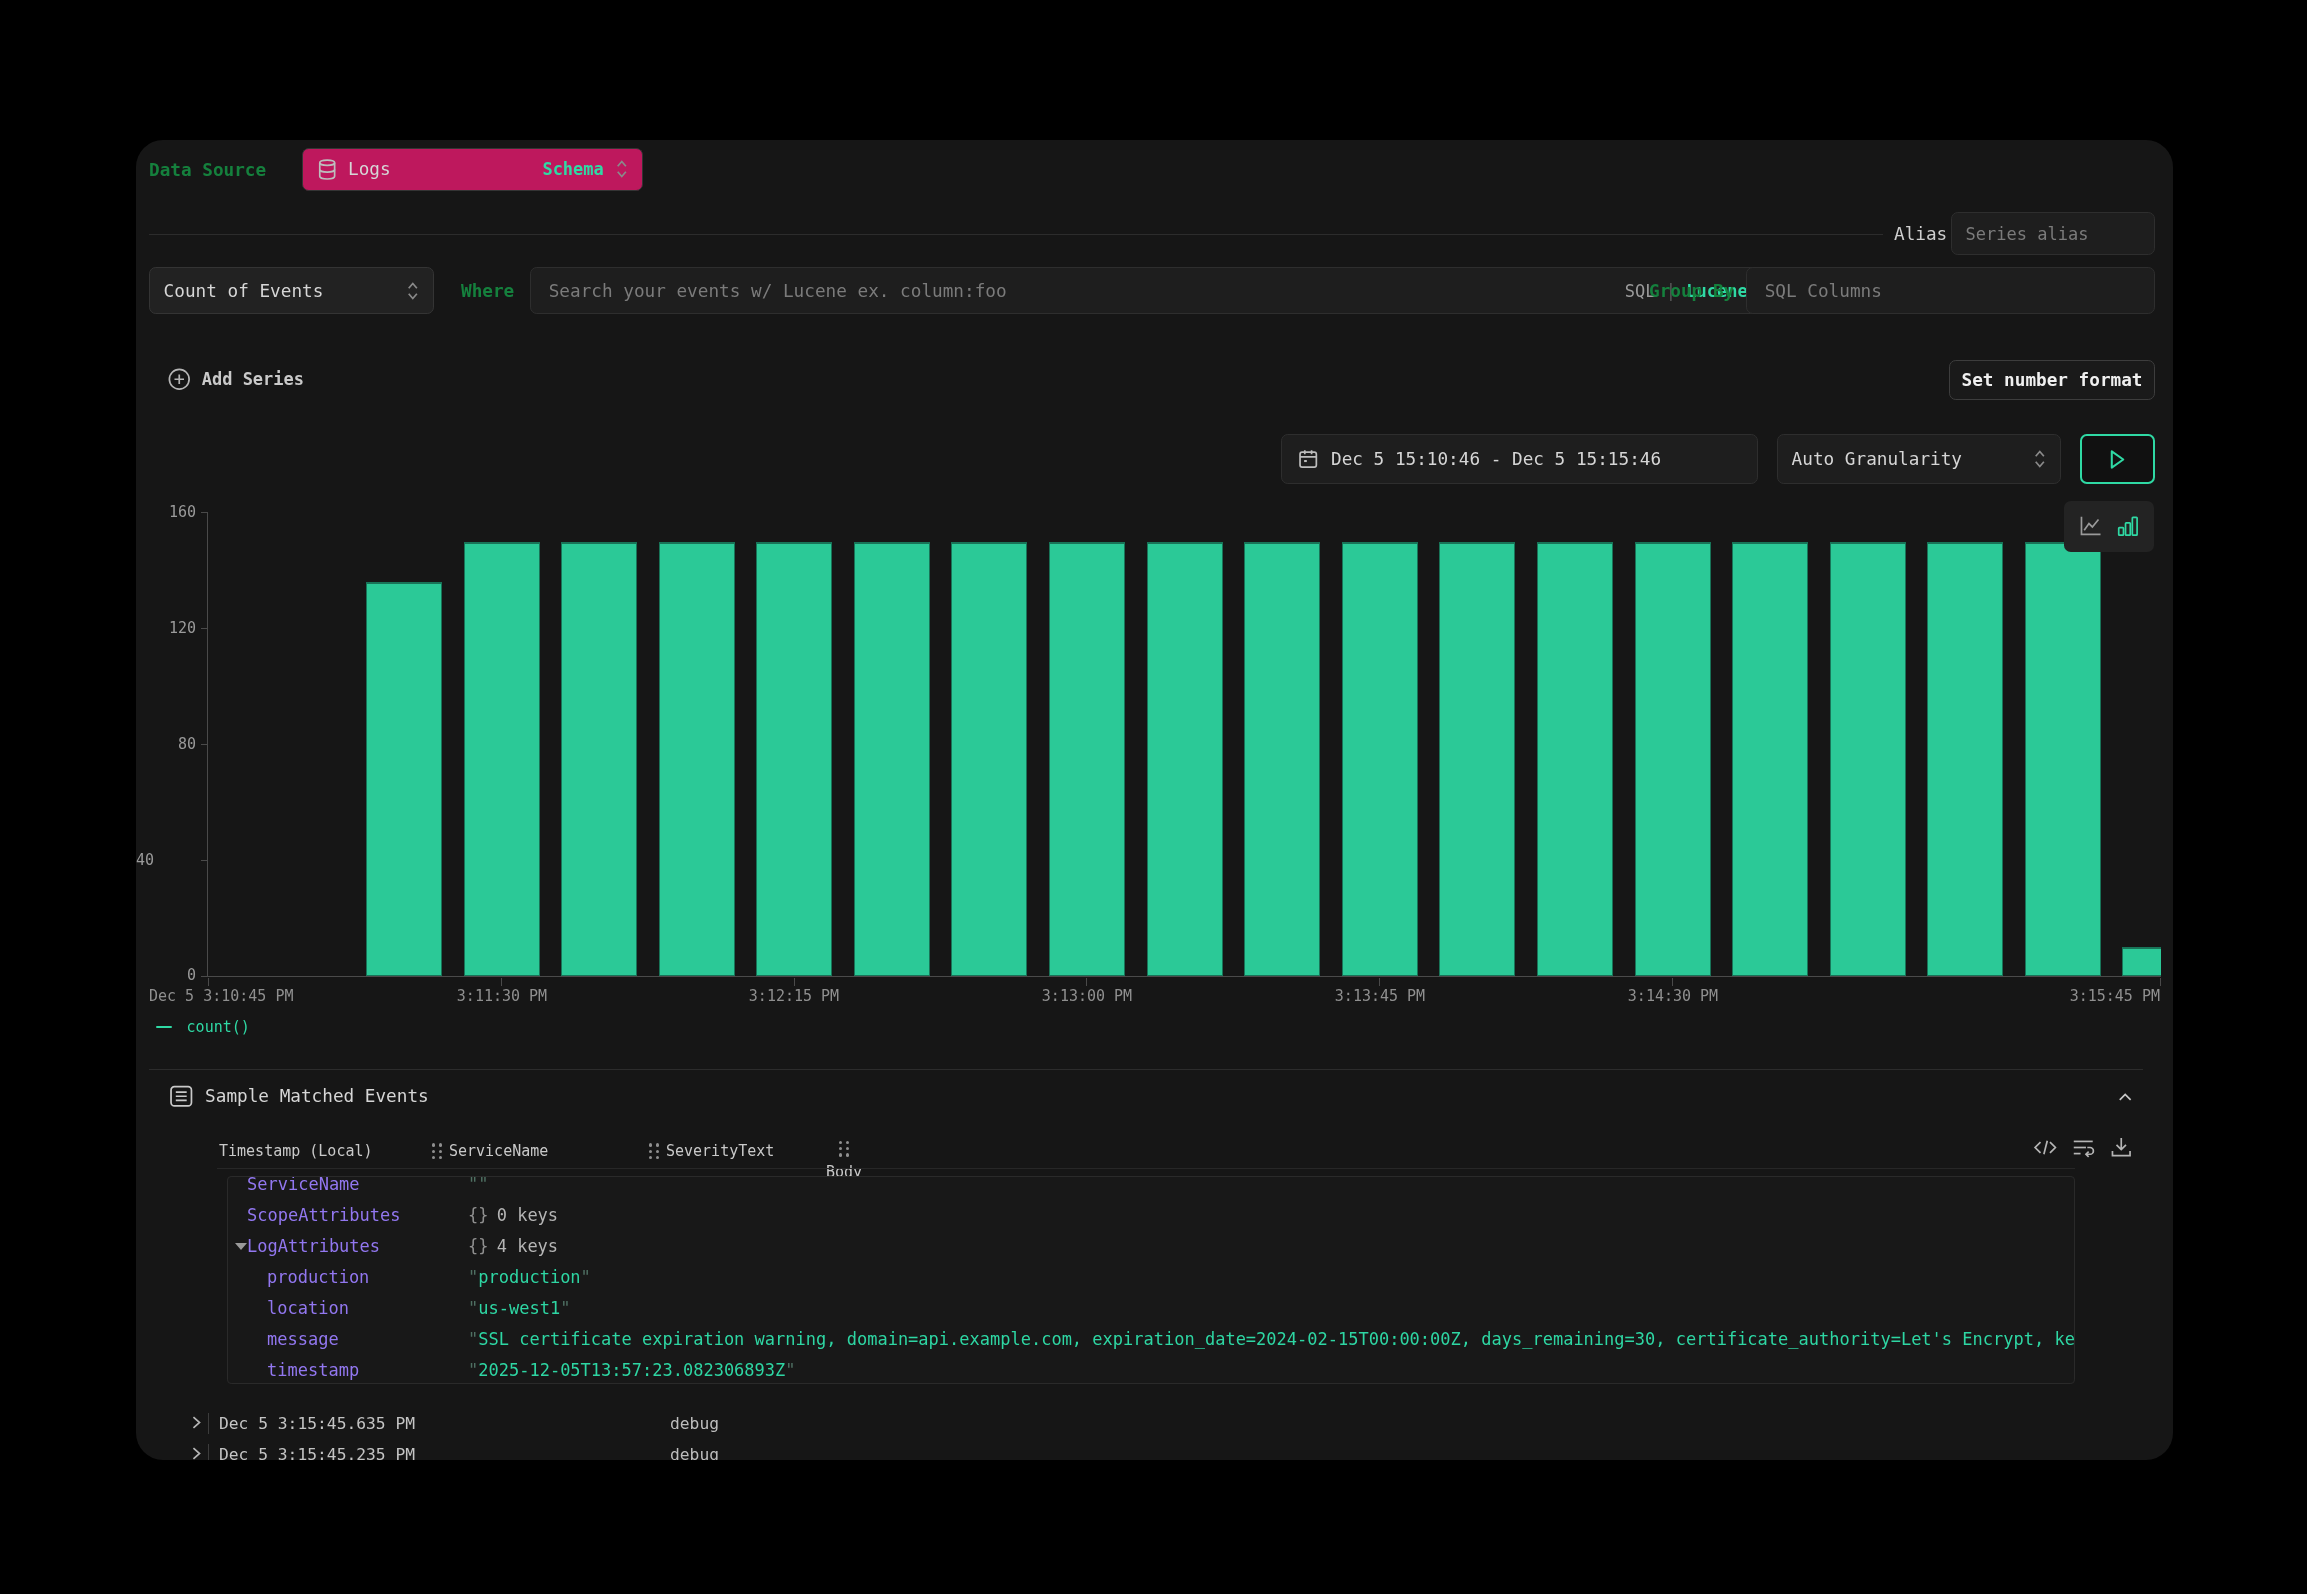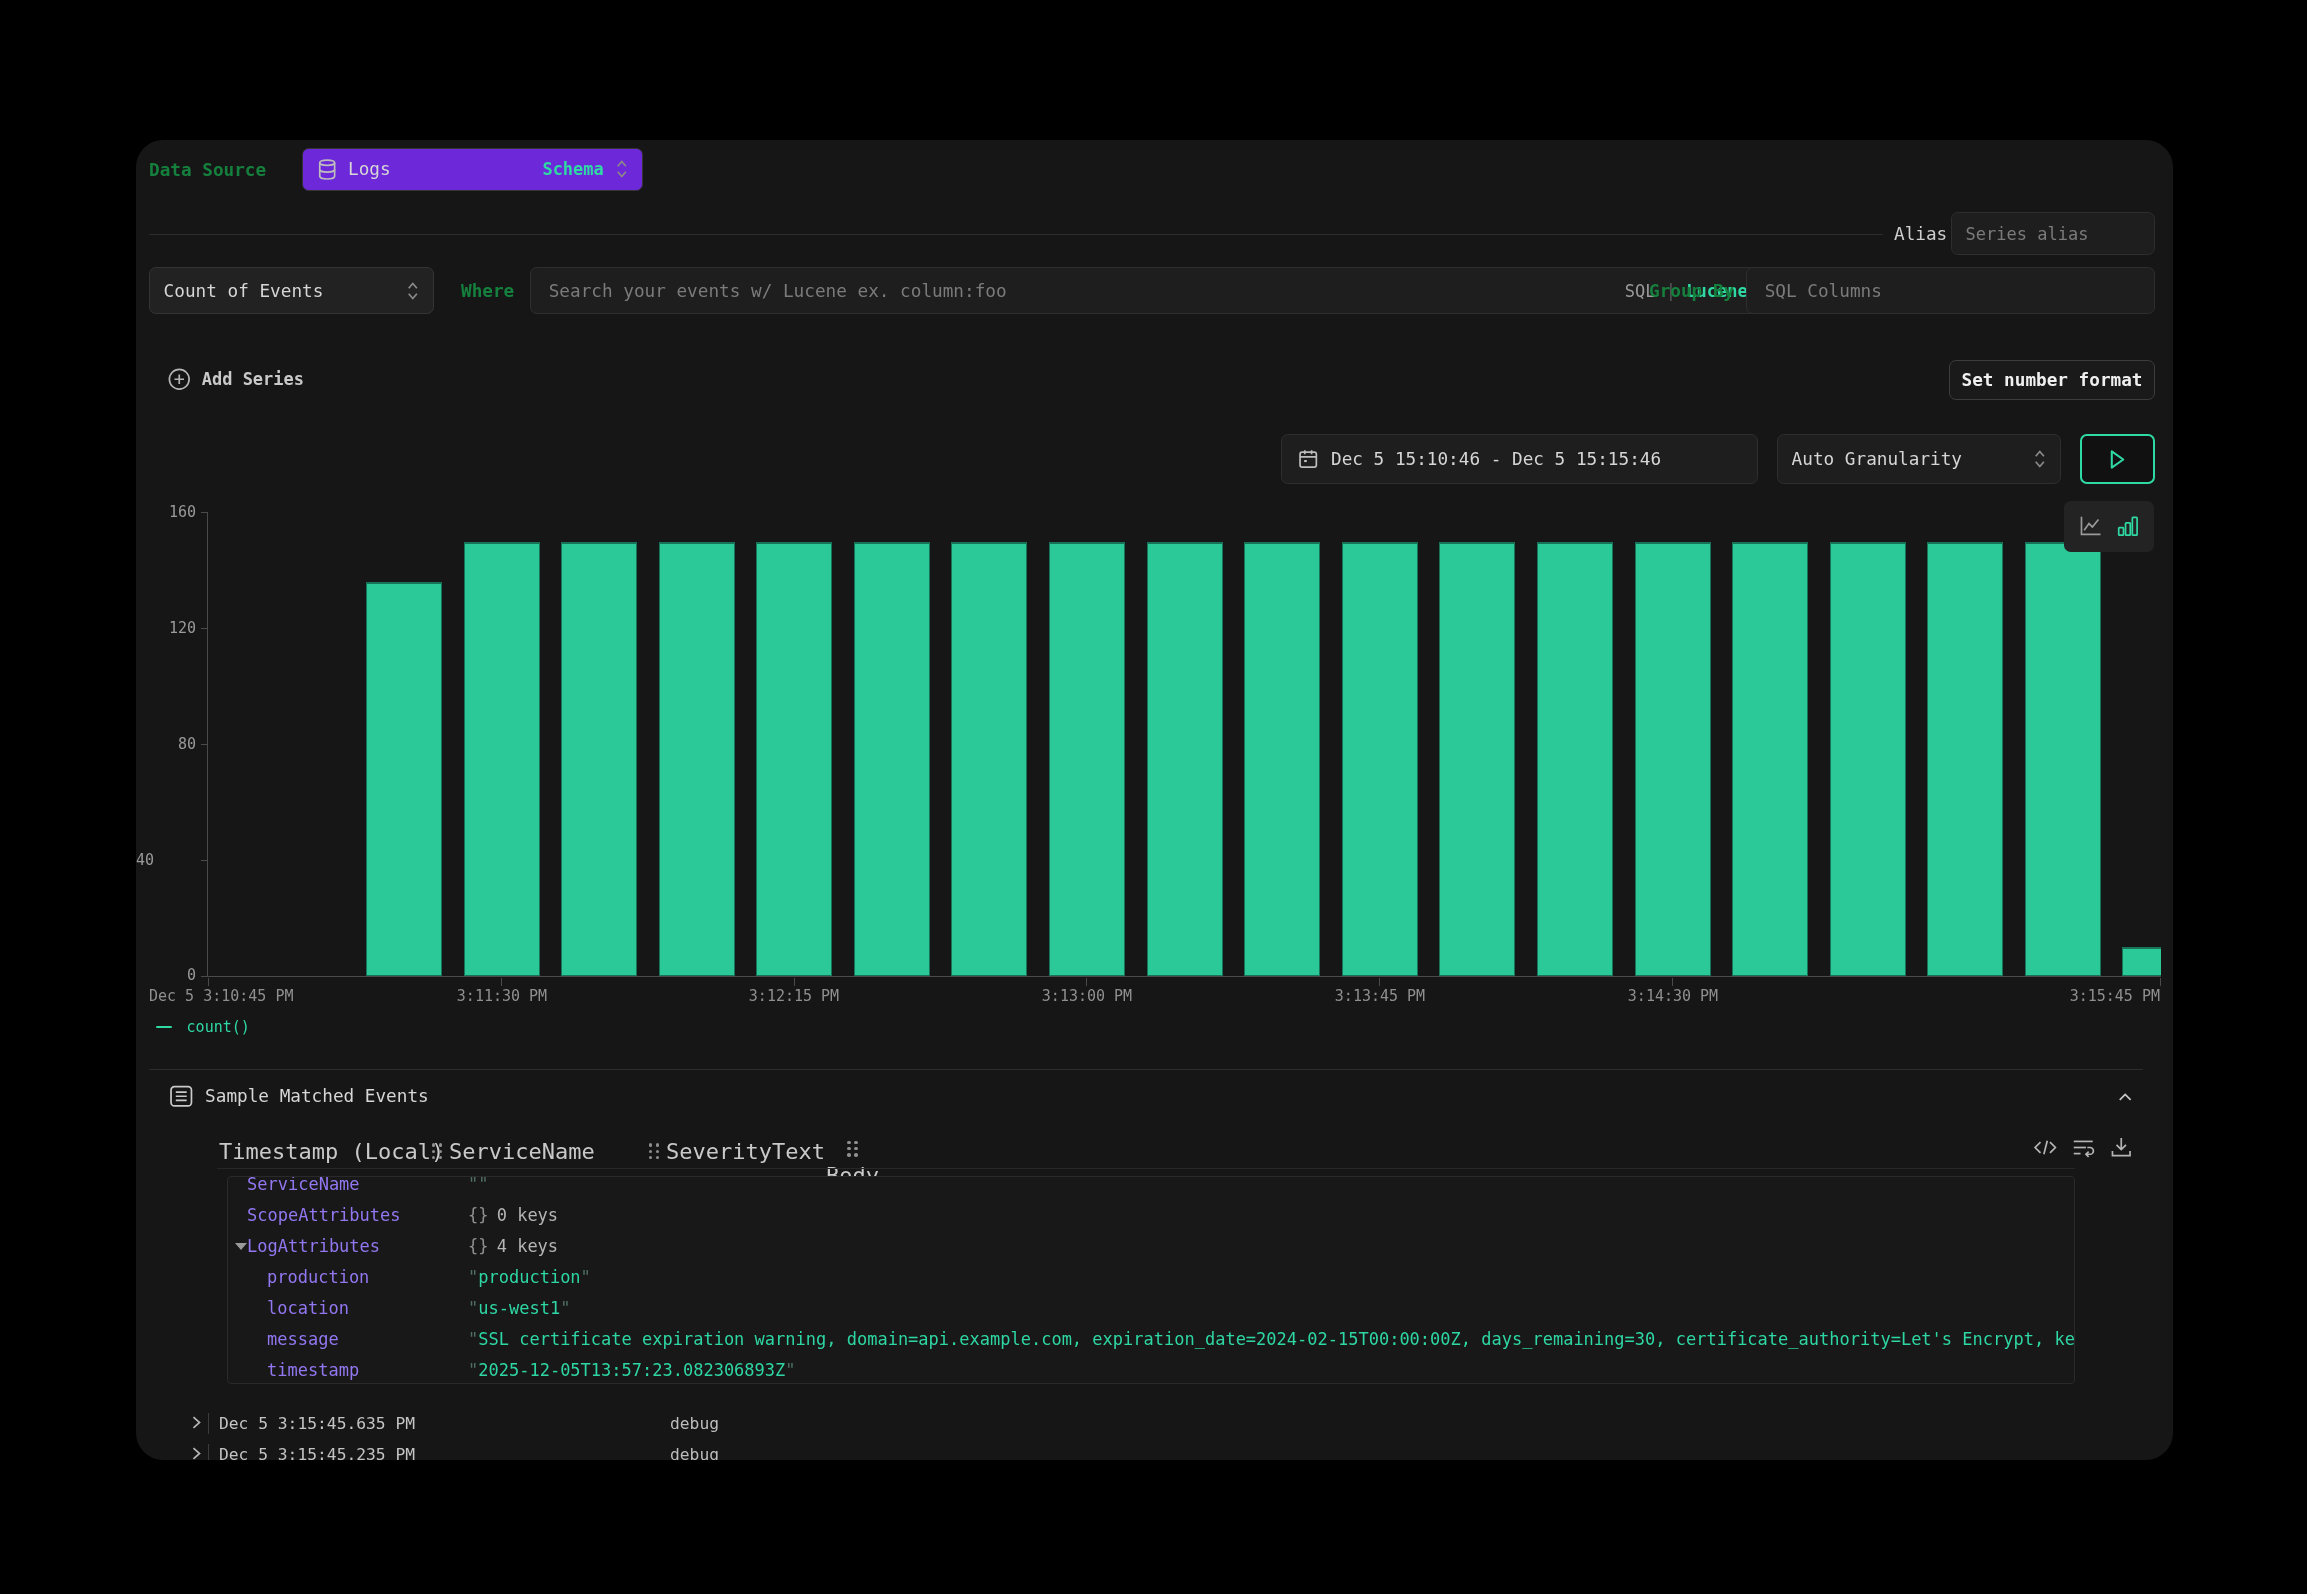--- a/index.html
+++ b/index.html
@@ -14,36 +14,36 @@
   .abs{position:absolute}
   .panel{position:absolute;left:136px;top:140px;width:2037px;height:1320px;
          background:var(--panel);border-radius:27px;overflow:hidden}
   .bold{font-weight:bold}
   .white{color:#15803d}
   .field{background:var(--field);border:1.4px solid var(--fieldborder);border-radius:6.8px;
          display:flex;align-items:center;color:var(--txt)}
   input.raw{background:transparent;border:none;outline:none;color:var(--txt);
             font:inherit;width:100%;padding:0 17.7px}
   input.raw::placeholder{color:var(--muted)}
-  .select{background:#6d28d9;border:1.4px solid #343434;border-radius:6.8px;
+  .select{background:#be185d;border:1.4px solid #343434;border-radius:6.8px;
           display:flex;align-items:center;padding:0 13.6px;gap:11px}
   .chev-updown{margin-left:auto;flex:none}
   .divider{position:absolute;height:1.4px;background:#2c2c2c}
   .btn{border-radius:6.8px;display:flex;align-items:center;justify-content:center;cursor:pointer}
   
   .axisline{position:absolute;background:#4a4a4a}
   .tick{position:absolute;background:#4a4a4a}
   .axis-label{position:absolute;font-size:15px;color:var(--axis);line-height:17.7px;white-space:nowrap}
   .bar{position:absolute;bottom:0;background:var(--bar);
        border:1.4px solid rgba(10,45,36,.55);border-top-width:2px}
   .chart-clip{position:absolute;left:73px;top:373px;width:1952px;height:463px;overflow:hidden}
   .toggle-box{position:absolute;left:1928px;top:361px;width:90px;height:51px;background:#232323;
               border-radius:6.8px;display:flex;align-items:center;justify-content:center;gap:12.3px;z-index:5}
   
-  .col-head{position:absolute;display:flex;align-items:center;gap:6.8px;font-size:22px;color:#c9c9c9;white-space:nowrap}
+  .col-head{position:absolute;display:flex;align-items:center;gap:6.8px;font-size:15px;color:#c9c9c9;white-space:nowrap}
   .drag-dots{display:inline-grid;grid-template-columns:repeat(2,3.4px);grid-auto-rows:3.4px;gap:2.7px 3.4px}
   .drag-dots i{width:3.4px;height:3.4px;border-radius:50%;background:#8f8f8f}
   .json-box{position:absolute;left:91px;top:1036px;width:1848px;height:208px;
             border:0.7px solid #2a2a2a;border-radius:4.1px;overflow:hidden;background:#181818}
   .jrow{position:relative;height:31px;line-height:31px;font-size:17px;white-space:nowrap}
   .jkey{position:absolute;color:var(--purple)}
   .jval{position:absolute;left:240px;color:#b5b5b5}
   .jq{color:#4e6f62}
   .jstr{color:var(--vgreen)}
   .jobj{color:#8f8f8f;margin-right:8.2px}

